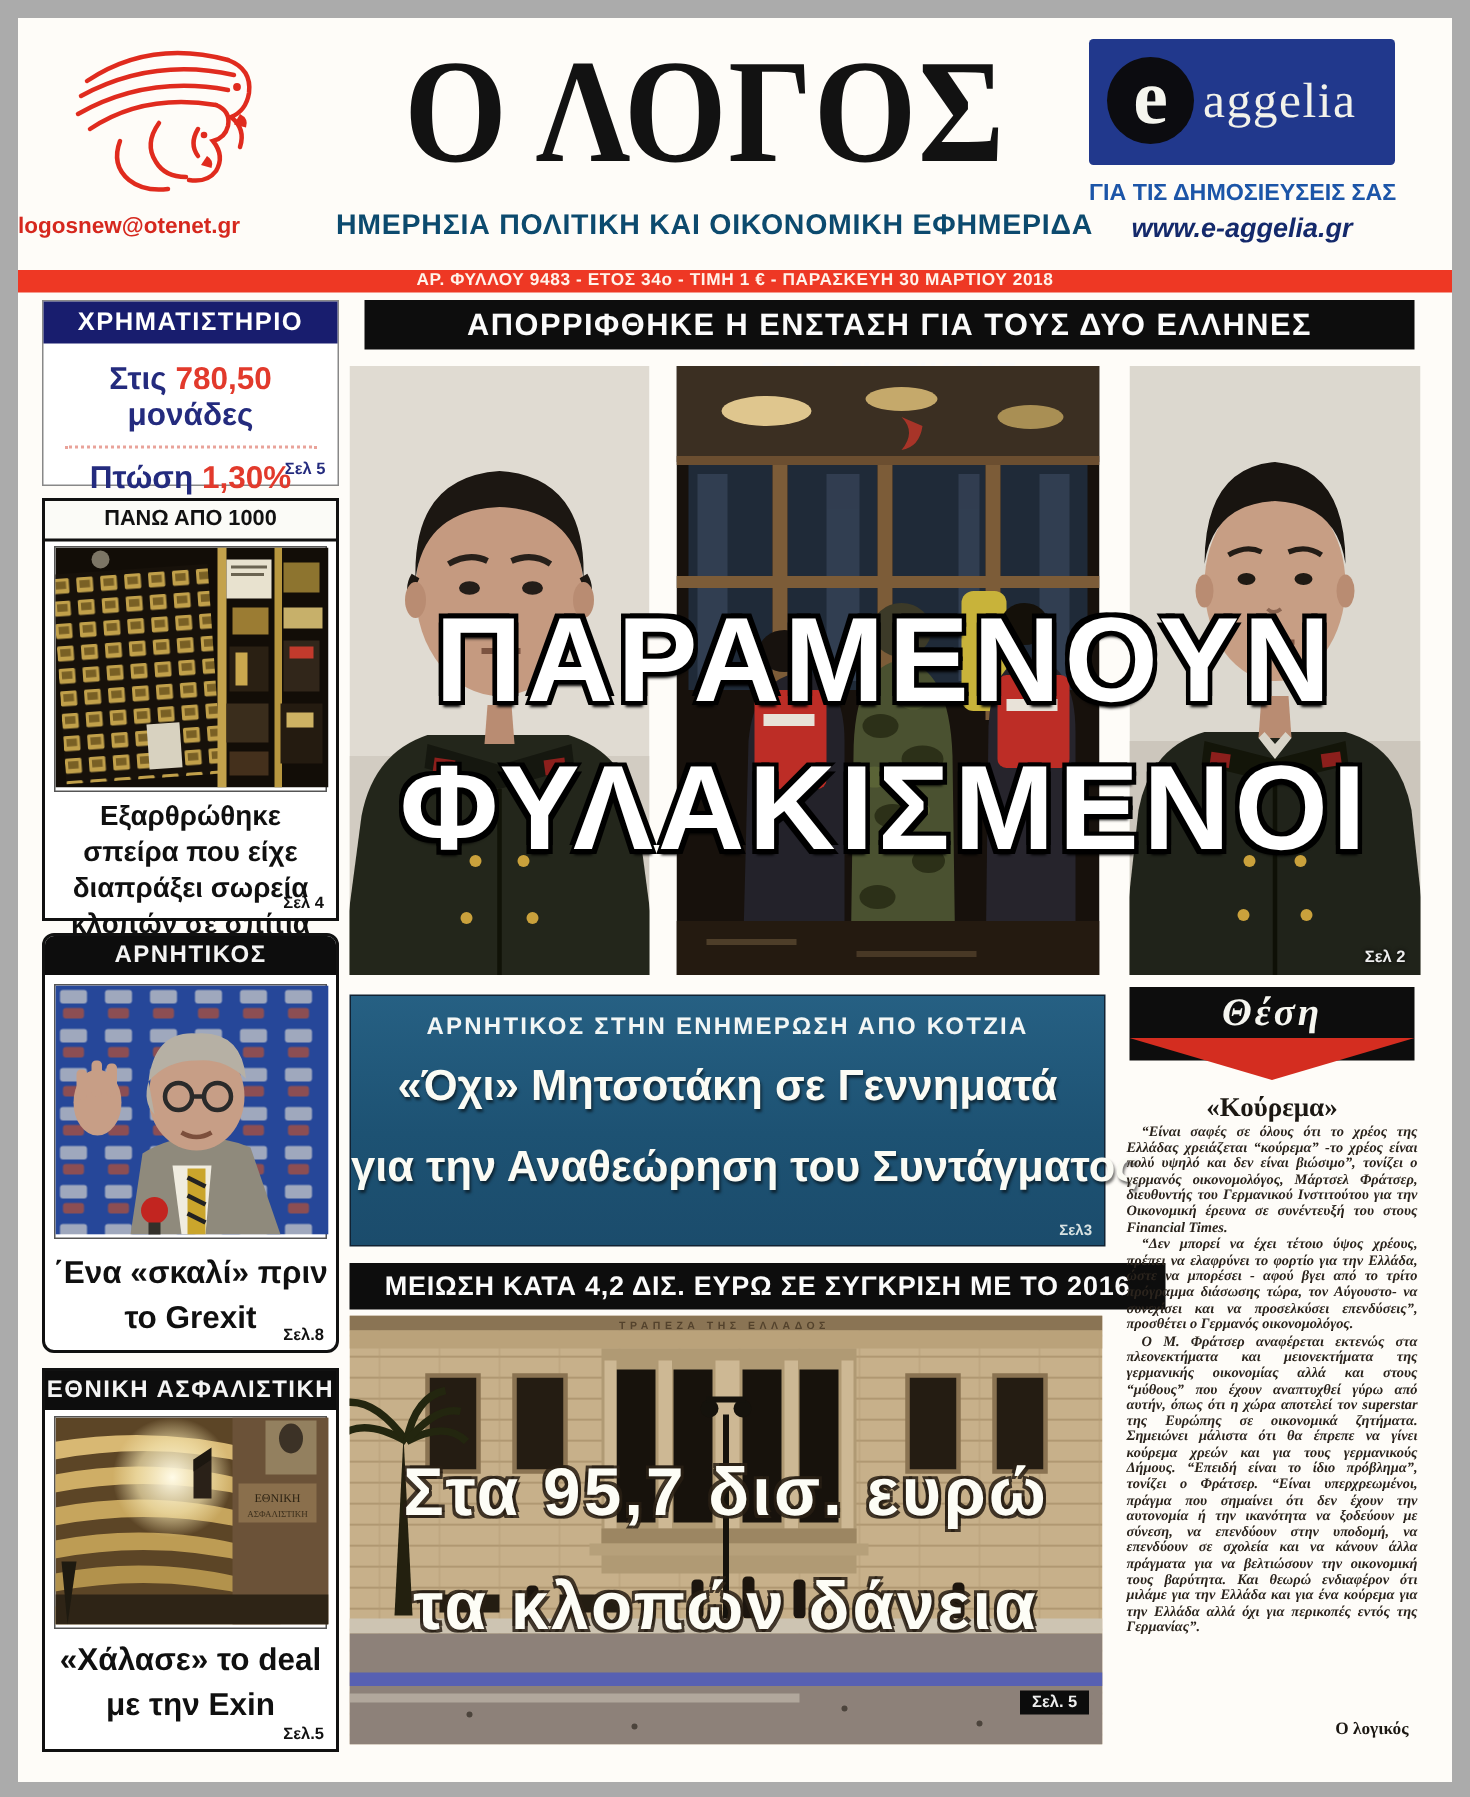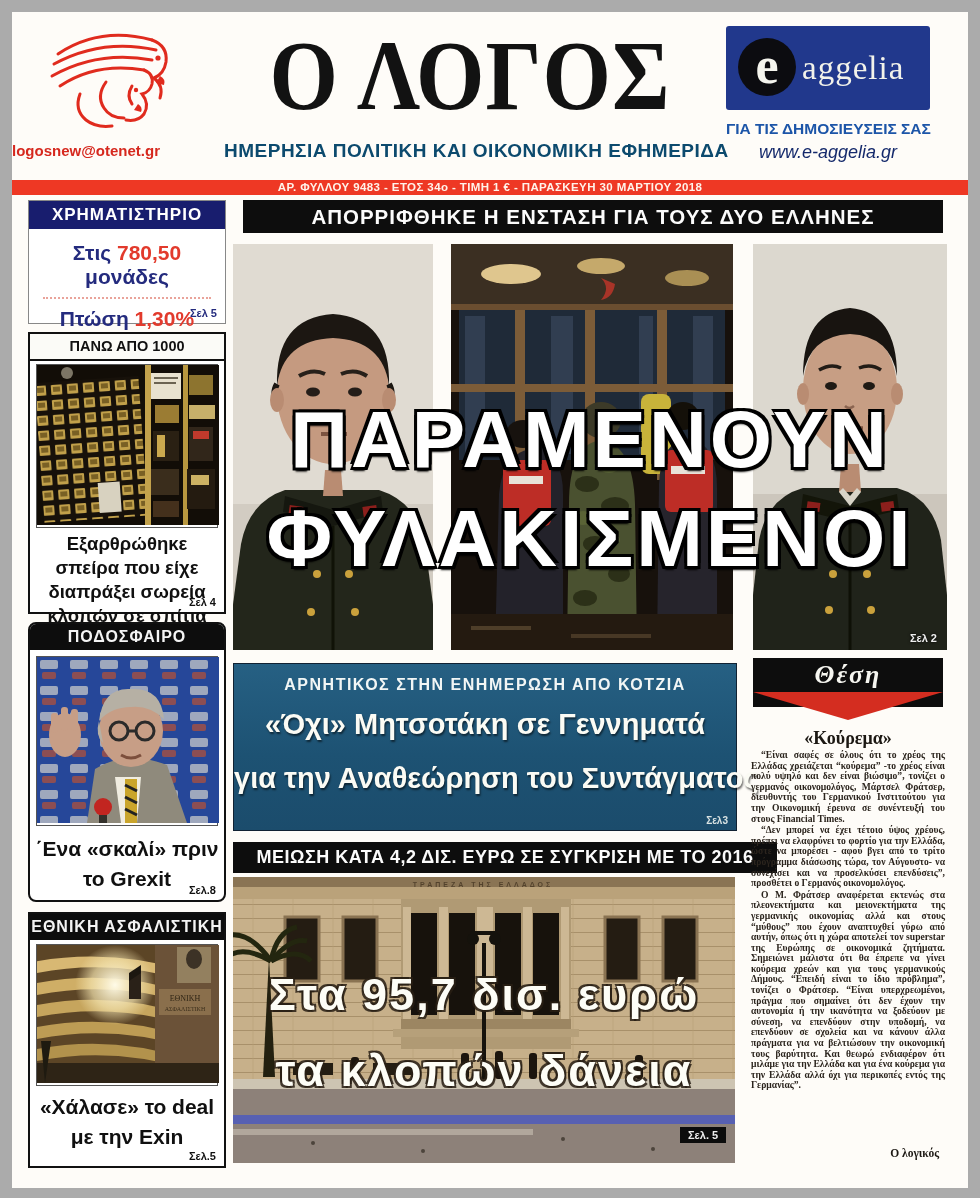--- a/index.html
+++ b/index.html
@@ -20,21 +20,21 @@
   .mast-sub{margin-top:18px;font-size:19px;font-weight:bold;color:#0c4a6e;letter-spacing:.5px;white-space:nowrap;}
   .adbox{left:714px;top:14px;width:204px;}
   .adbox-blue{width:204px;height:84px;background:#21388c;border-radius:3px;position:relative;}
   .adbox-e{position:absolute;left:12px;top:12px;width:58px;height:58px;background:#0c0c10;
            border-radius:50%;color:#f5f5ee;font-family:"Liberation Serif",serif;
            font-size:52px;font-weight:bold;text-align:center;line-height:56px;}
   .adbox-word{position:absolute;left:76px;top:24px;color:#f2f2ea;
               font-family:"Liberation Serif",serif;font-size:33px;letter-spacing:1px;}
   .adbox-tag{margin-top:10px;text-align:center;color:#1c55a8;font-size:15.5px;font-weight:bold;white-space:nowrap;}
   .adbox-url{margin-top:4px;text-align:center;color:#14296b;font-size:18px;
-             font-weight:normal;font-style:italic;}
+             font-weight:bold;font-style:italic;}
   .issue-strip{left:0;top:168px;width:956px;height:15px;background:#ee3824;}
   .issue-strip span{display:block;text-align:center;color:#fff3ea;font-size:11.5px;
                     font-weight:bold;line-height:15px;letter-spacing:.4px;}
 
   
   .sidebar{left:16px;top:188px;width:198px;height:980px;}
   .sbox{position:absolute;left:0;width:198px;background:#fff;border:2px solid #111;box-sizing:border-box;}
   .sbox-hdr-navy{background:#181d6e;color:#fff;font-size:17px;font-weight:bold;
                  text-align:center;line-height:28px;height:28px;letter-spacing:1px;}
   .sbox-hdr-black{background:#0d0d0d;color:#f4f4f4;font-size:16px;font-weight:bold;
@@ -84,21 +84,21 @@
   .opinion{left:516px;top:458px;width:198px;height:520px;}
   .thesi-box{left:4px;top:0;width:190px;height:49px;background:#0d0d0d;
              color:#f6f6f0;text-align:center;font-family:"Liberation Serif",serif;
              font-size:26px;font-weight:bold;font-style:italic;line-height:33px;letter-spacing:2px;}
   .thesi-tri{left:4px;top:34px;width:0;height:0;border-left:95px solid transparent;
              border-right:95px solid transparent;border-top:28px solid #d42d20;}
   .op-title{left:0;top:70px;width:198px;text-align:center;font-family:"Liberation Serif",serif;
             font-size:18px;font-weight:bold;color:#1c1813;}
   .op-body{left:2px;top:92px;width:194px;font-family:"Liberation Serif","DejaVu Serif",serif;
            font-size:9.6px;line-height:10.6px;font-weight:bold;color:#2b241d;text-align:justify;}
-  .op-body p{margin:0 0 1px 0;text-indent:10px;}
+  .op-body p{margin:0 0 1px 0;text-indent:10px;font-style:italic;}
   .op-sign{left:0;top:489px;width:190px;text-align:right;font-family:"Liberation Serif",serif;
            font-size:11.5px;font-weight:bold;color:#1c1813;}
 
   .bank-frieze{left:120px;top:681px;width:260px;text-align:center;color:#4a3a26;
                font-size:7px;letter-spacing:3px;font-weight:bold;opacity:.85;}
 </style>
 </head>
 <body>
 
 <div class="abs page">
@@ -187,21 +187,21 @@
           <rect x="116" y="136" width="26" height="16" fill="#44301c"></rect>
           <circle cx="30" cy="8" r="6" fill="#e6ddc4" opacity=".5"></circle>
           <rect x="58" y="118" width="22" height="30" fill="#d8d2c0" transform="rotate(-4 60 80)"></rect>
         </svg>
       </div>
       <div class="sbox-caption" style="top:198px;font-size:18.5px;line-height:24px;">Εξαρθρώθηκε σπείρα που είχε διαπράξει σωρεία κλοπών σε σπίτια</div>
       <div class="sbox-page dark">Σελ 4</div>
     </div>
 
     <div class="sbox" style="top:422px;height:280px;border-radius:8px;">
-      <div class="sbox-hdr-black">ΠΟΔΟΣΦΑΙΡΟ</div>
+      <div class="sbox-hdr-black">ΑΡΝΗΤΙΚΟΣ</div>
       <div class="sphoto" style="top:32px;height:168px;">
         <svg width="182" height="166" viewBox="0 0 182 166" preserveAspectRatio="none">
           <defs>
             <pattern id="bluewall" width="30" height="26" patternUnits="userSpaceOnUse">
               <rect width="30" height="26" fill="#2a4ba0"></rect>
               <rect x="3" y="3" width="18" height="9" rx="2" fill="#e8e4da" opacity=".85"></rect>
               <rect x="5" y="15" width="14" height="7" rx="2" fill="#d4562c" opacity=".8"></rect>
             </pattern>
           </defs>
           <rect width="182" height="166" fill="url(#bluewall)"></rect>

